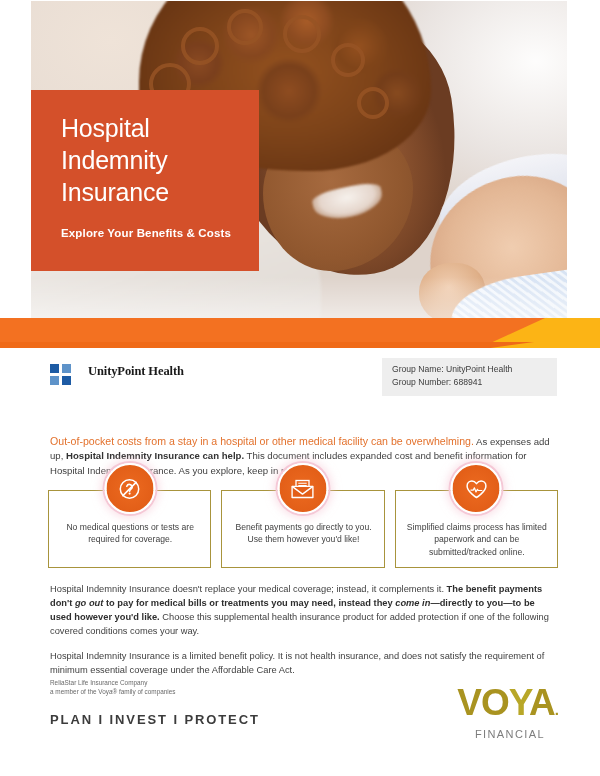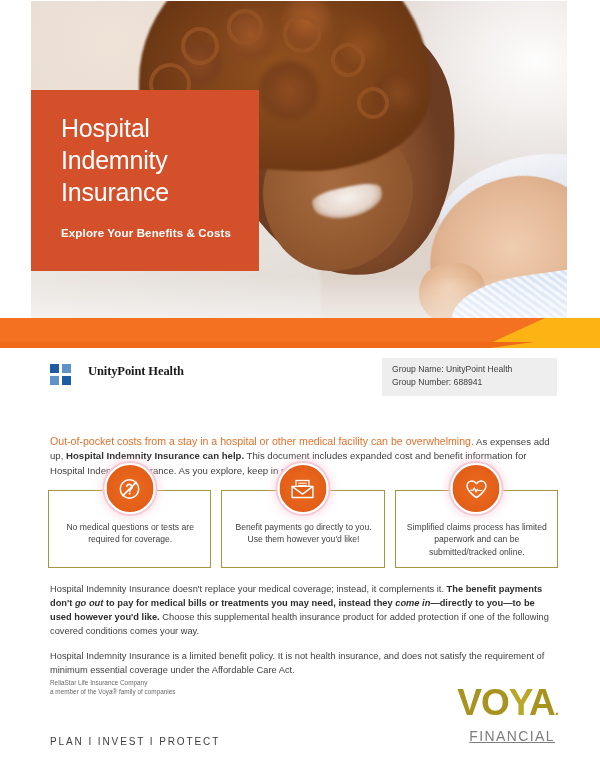--- a/index.html
+++ b/index.html
@@ -312,49 +312,47 @@
   .disclaimer {
     position: absolute;
     left: 50px; top: 678px;
     font-size: 6.4px;
     line-height: 9px;
     color: #6a6a6a;
   }
   .tagline {
     position: absolute;
     left: 50px; top: 712px;
-    font-size: 10px;
-    font-weight: normal;
+    font-size: 13px;
+    font-weight: bold;
     letter-spacing: 1.9px;
     color: #3c3c3c;
-    margin-top: 24px;
   }
   .voya {
     position: absolute;
     right: 42px; top: 686px;
     width: 128px;
     text-align: right;
   }
   .voya-word {
     font-size: 37px;
     font-weight: bold;
     line-height: 34px;
     letter-spacing: -1px;
     color: #a99320;
     font-family: "Liberation Sans", sans-serif;
   }
   .voya-word .y { color: #b8a728; }
   .voya-dot { font-size: 15px; color: #a99320; }
   .voya-sub {
-    font-size: 14px;
+    font-size: 11px;
     letter-spacing: 1.4px;
     color: #7d7d7d;
     margin-top: 1px;
-    margin-right: 3px;
-    text-decoration: underline;
+    margin-right: 13px;
   }
 </style>
 </head>
 <body>
 
 <div class="hero">
   <div class="hero-photo">
     <div class="hero-shoulder"></div>
     <div class="hero-face"></div>
     <div class="hero-cheek"></div>

